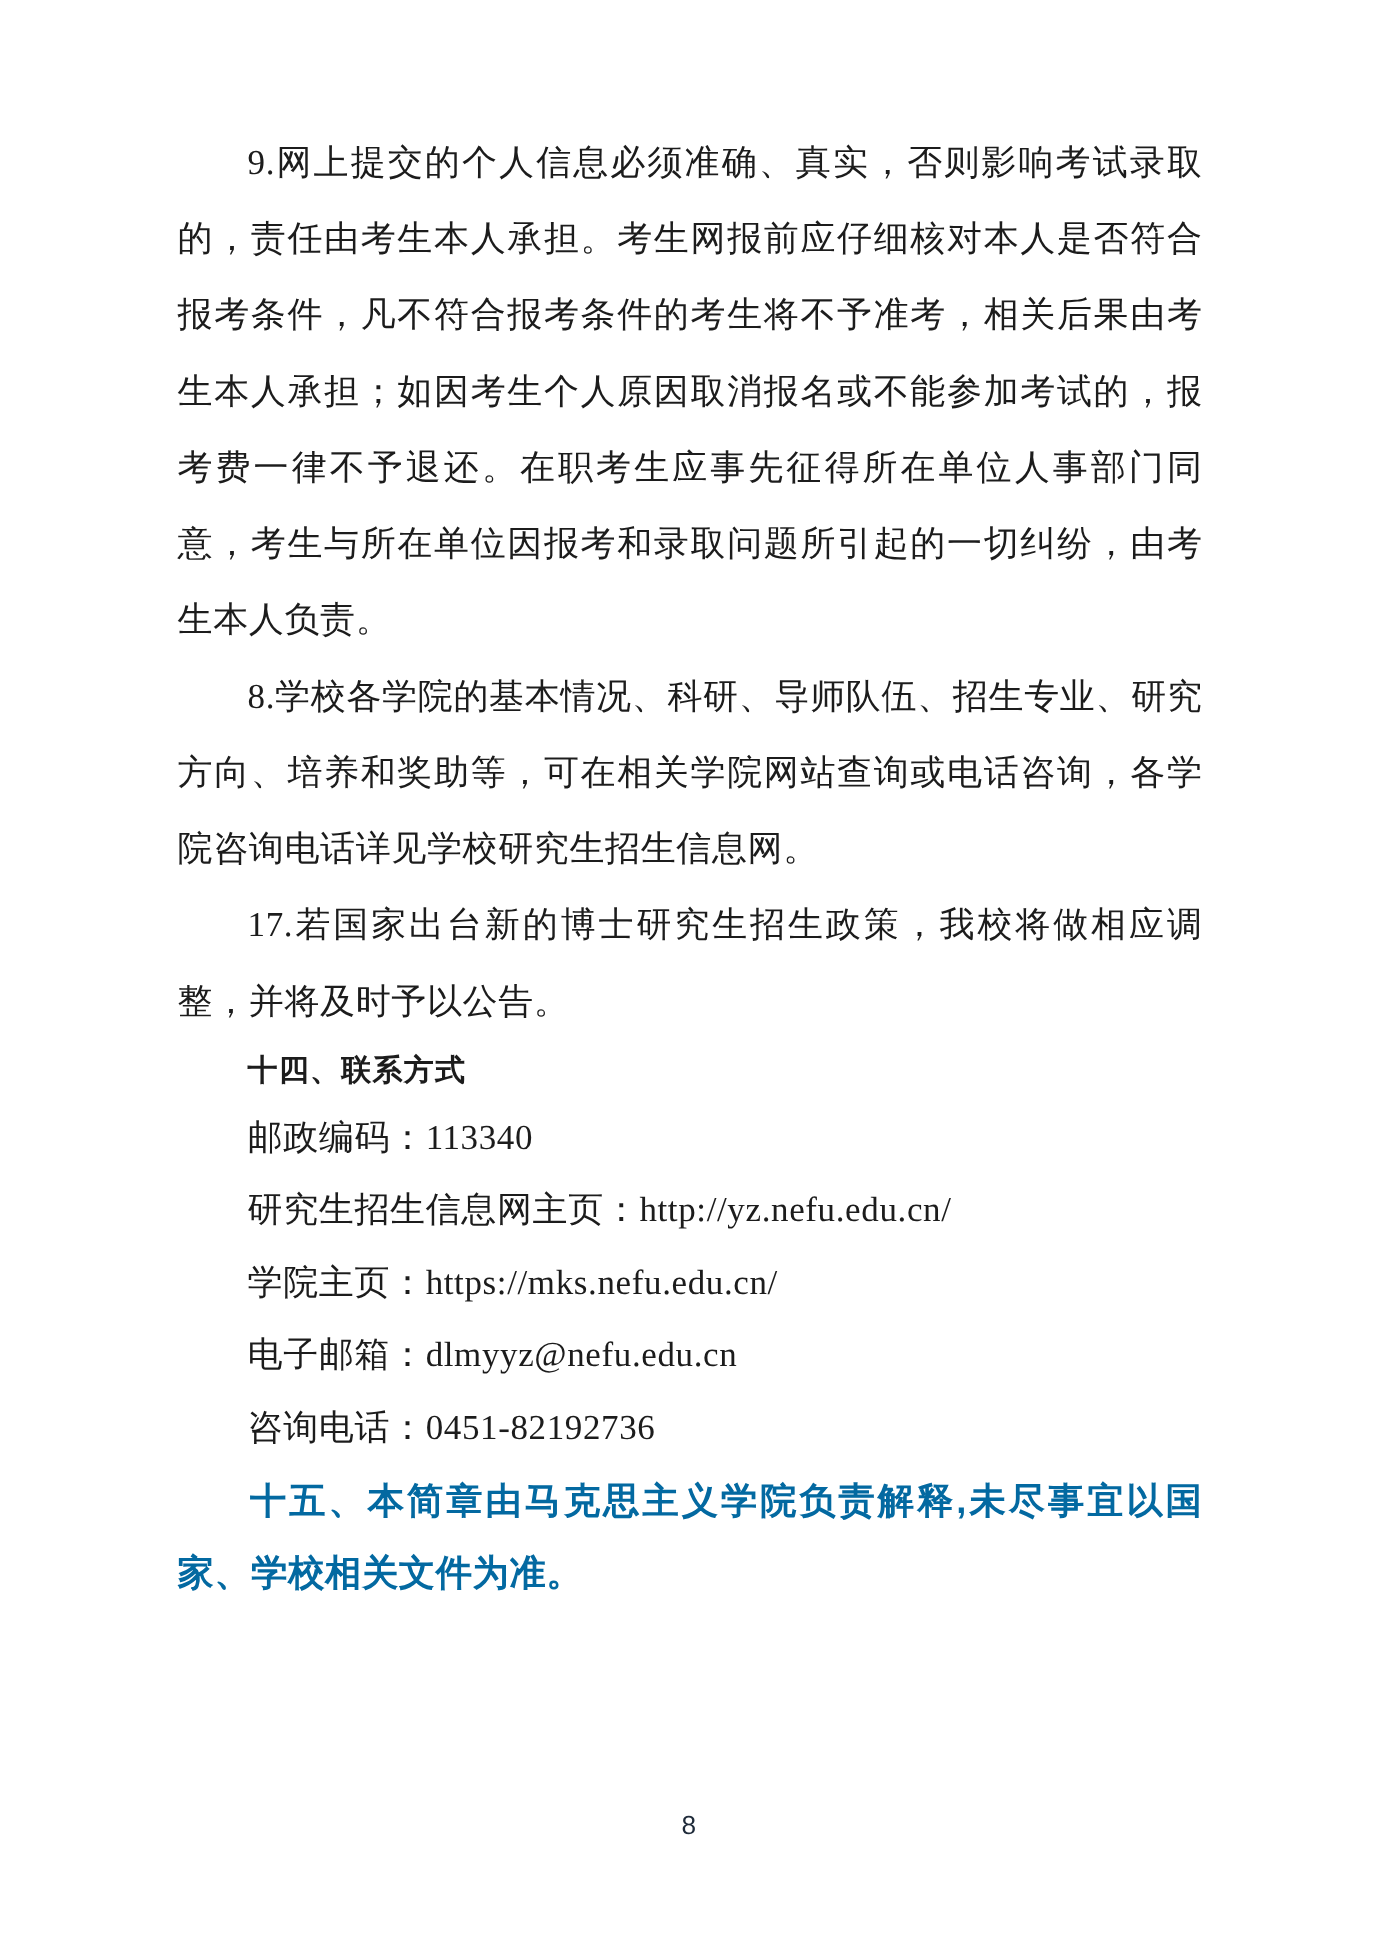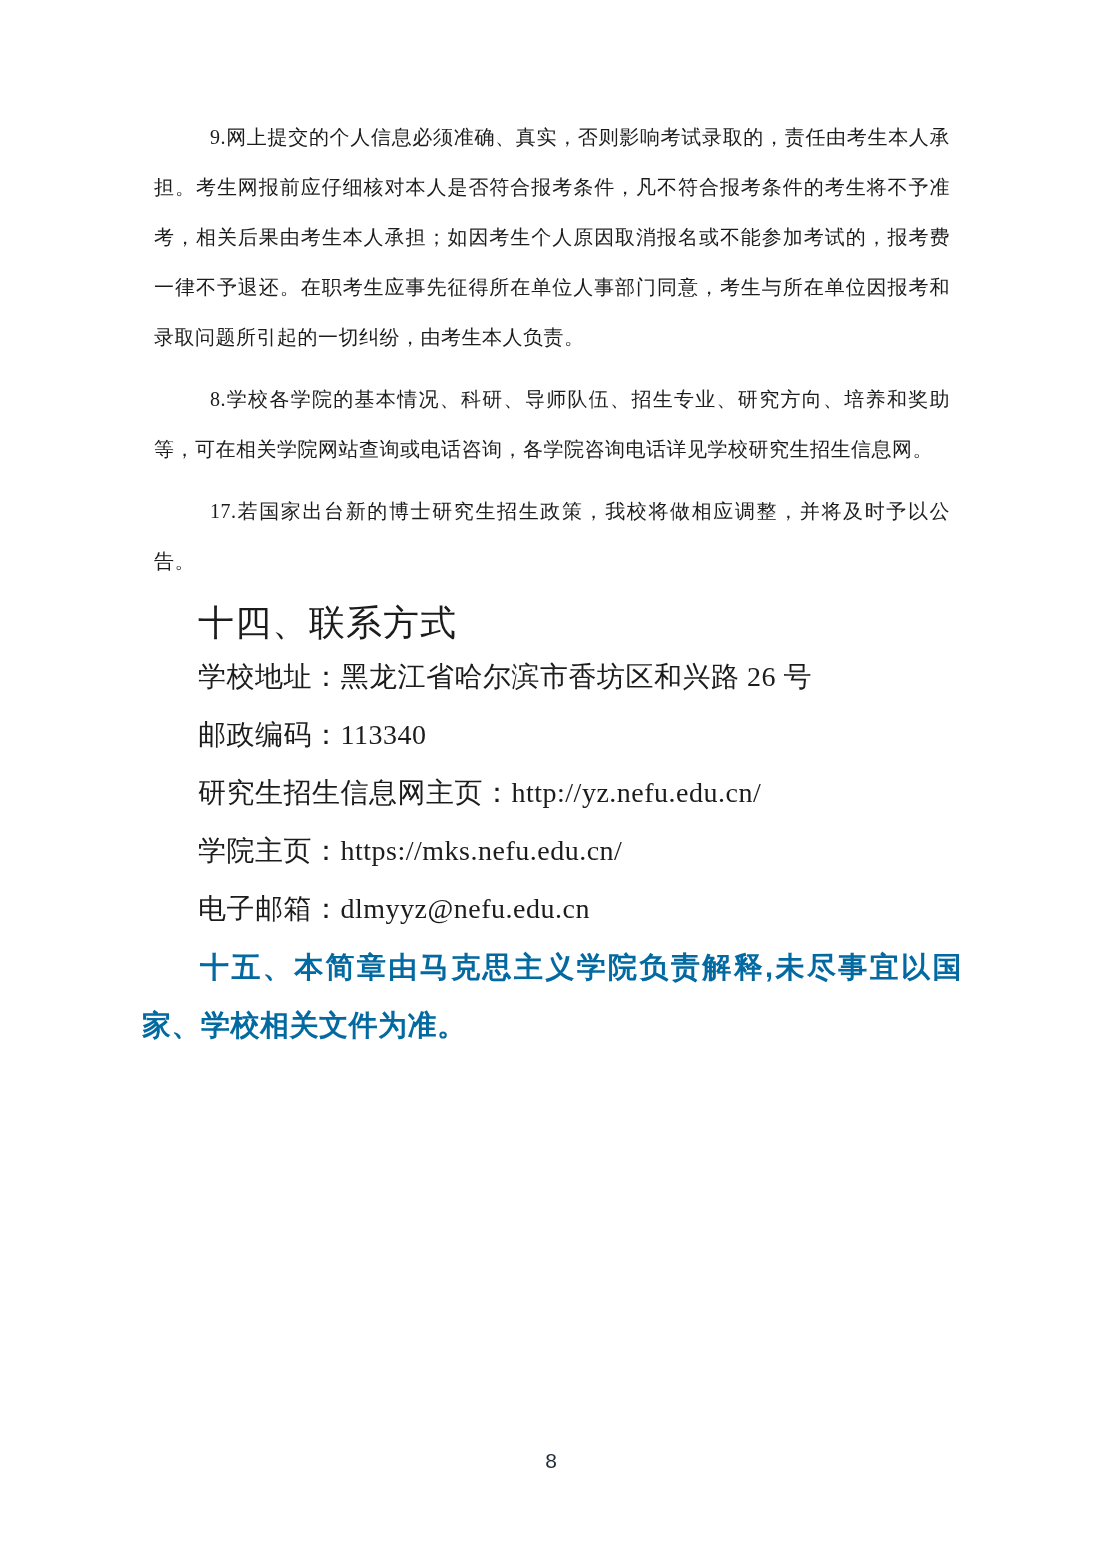--- a/index.html
+++ b/index.html
@@ -16,32 +16,32 @@
     font-family: "Liberation Serif", "DejaVu Serif", serif;
     color: #1c1c1c;
   }
   .content {
     position: absolute;
     left: 142px;
     top: 100px;
     width: 820px;
   }
   .body-para {
-    margin: 12px;
-    font-size: 20px;
-    line-height: 50px;
+    margin: 0;
+    font-size: 28px;
+    line-height: 61px;
     text-indent: 56px;
     text-align: justify;
     text-justify: inter-ideograph;
     letter-spacing: 0.5px;
   }
   .section-heading {
     margin: 0;
-    font-size: 36px;
-    font-weight: normal;
+    font-size: 24px;
+    font-weight: bold;
     line-height: 50px;
     text-indent: 56px;
     letter-spacing: 1px;
   }
   .contact-line {
     margin: 0;
     font-size: 28px;
     line-height: 58px;
     text-indent: 56px;
     letter-spacing: 0.5px;
@@ -78,30 +78,30 @@
   <div class="content">
 
     <p class="body-para">9.网上提交的个人信息必须准确、真实，否则影响考试录取的，责任由考生本人承担。考生网报前应仔细核对本人是否符合报考条件，凡不符合报考条件的考生将不予准考，相关后果由考生本人承担；如因考生个人原因取消报名或不能参加考试的，报考费一律不予退还。在职考生应事先征得所在单位人事部门同意，考生与所在单位因报考和录取问题所引起的一切纠纷，由考生本人负责。</p>
 
     <p class="body-para">8.学校各学院的基本情况、科研、导师队伍、招生专业、研究方向、培养和奖助等，可在相关学院网站查询或电话咨询，各学院咨询电话详见学校研究生招生信息网。</p>
 
     <p class="body-para">17.若国家出台新的博士研究生招生政策，我校将做相应调整，并将及时予以公告。</p>
 
     <p class="section-heading">十四、联系方式</p>
 
-    <p class="contact-line">学校地址：黑龙江省哈尔滨市香坊区和兴路 26 号</p>
 
     <p class="contact-line">邮政编码：113340</p>
 
     <p class="contact-line">研究生招生信息网主页：http://yz.nefu.edu.cn/</p>
 
     <p class="contact-line">学院主页：https://mks.nefu.edu.cn/</p>
 
     <p class="contact-line">电子邮箱：dlmyyz@nefu.edu.cn</p>
 
+    <p class="contact-line">咨询电话：0451-82192736</p>
 
     <p class="closing-para">十五、本简章由马克思主义学院负责解释,未尽事宜以国家、学校相关文件为准。</p>
 
   </div>
 
   <div class="footer">
     <span class="page-number">8</span>
   </div>
 </div>
 

